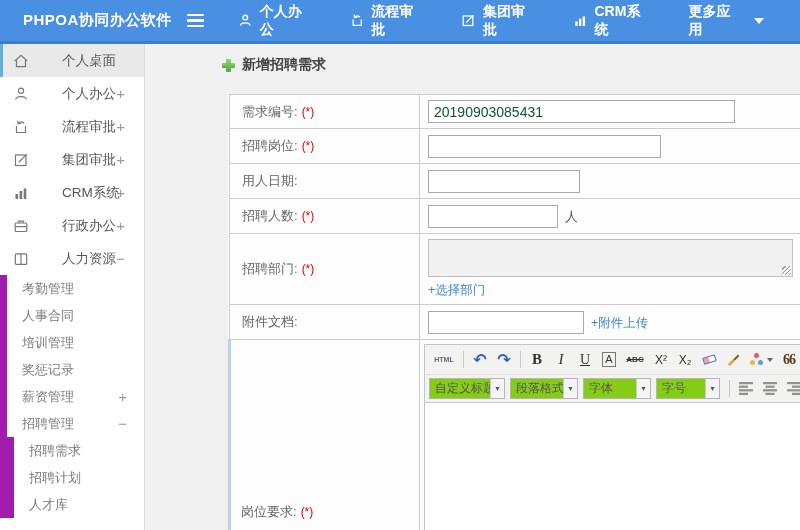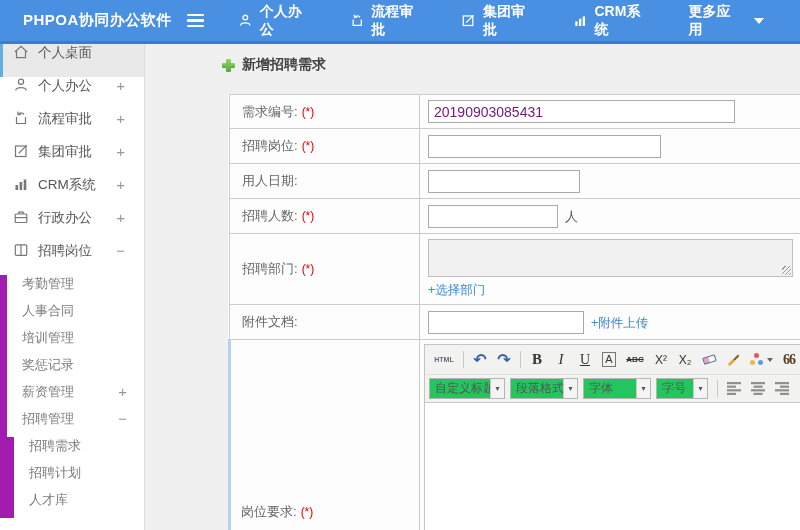--- a/index.html
+++ b/index.html
@@ -17,22 +17,22 @@
   .topnav { display:flex; align-items:center; }
   .topnav .titem { display:flex; align-items:center; margin-right:36px; cursor:pointer;
                    font-size:14px; font-weight:bold; }
   .titem svg { margin-right:7px; }
   .caret-down { width:0; height:0; border-left:5px solid transparent; border-right:5px solid transparent;
                 border-top:6px solid #fff; margin-left:2px; }
 
   
   .sidebar { position:absolute; left:0; top:44px; width:145px; height:486px;
              background:#fff; border-right:1px solid #dcdcdc; overflow:hidden; }
-  .side-item { position:relative; height:33px; display:flex; 
-               padding-left:13px; color:#555; font-size:13.5px; cursor:pointer; }
+  .side-item { position:relative; height:33px; display:flex; align-items:center;
+               padding-left:13px; color:#555; font-size:13.5px; cursor:pointer;gap:24px; }
   .side-item svg { margin-right:9px; flex:none; }
   .side-item.active { background:#e9e9e9; border-left:3px solid #5fb0da; padding-left:10px; }
   .exp { position:absolute; right:19px; color:#999; font-size:15px; font-weight:normal; }
   .sub { border-left:7px solid #a21caf; }
   .sub .side-item { height:27px; padding-left:15px; font-size:13px; color:#7d7d7d; }
   .sub .exp { right:17px; }
   .sub .sub .side-item { padding-left:15px; color:#787878; }
 
   
   .content { position:absolute; left:146px; top:44px; width:654px; height:486px;
@@ -46,21 +46,21 @@
   .page-title .ttl { font-size:14px; font-weight:bold; color:#444; }
 
   
   table.form { border-collapse:collapse; margin:19px 0 0 82px; width:880px;
                background:#fdfdfd; table-layout:fixed; }
   table.form td { border:1px solid #cccccc; vertical-align:middle; }
   td.lbl { width:190px; padding-left:12px; font-size:13px; color:#666; }
   td.fld { padding:5px 8px; font-size:13px; color:#555; }
   .req { color:#e60000; margin-left:4px; font-size:12px; }
   input.txt { height:23px; border:1px solid #a9a9a9; background:#fff; padding:0 5px;
-              font-size:14px; color:#701a75; font-family:inherit; }
+              font-size:14px; color:#14532d; font-family:inherit; }
   .w-no { width:307px; font-size:15px; }
   .w-job { width:233px; }
   .w-date { width:152px; }
   .w-count { width:130px; }
   .suffix { margin-left:7px; color:#555; font-size:13px; }
   .dept-area { position:relative; width:365px; height:38px; background:#f1f1f1;
                border:1px solid #bfbfbf; }
   .resize-handle { position:absolute; right:1px; bottom:1px; width:9px; height:9px;
       background:repeating-linear-gradient(135deg,transparent 0 2px,#9a9a9a 2px 3px); cursor:nwse-resize; }
   a.blue-link { color:#3a87cf; font-size:12.5px; text-decoration:none; cursor:pointer; }
@@ -90,26 +90,26 @@
   .mini-caret { width:0; height:0; border-left:3.5px solid transparent; border-right:3.5px solid transparent;
                 border-top:4px solid #666; margin-left:3px; }
   .eraser { width:13px; height:7px; border:1px solid #5577aa; border-radius:1px;
             background:linear-gradient(90deg,#f0a0b8 45%,#fff 45%); transform:rotate(-18deg); }
   .palette { display:flex; align-items:center; width:30px; }
   .dots { position:relative; width:14px; height:14px; }
   .dots i { position:absolute; width:5px; height:5px; border-radius:50%; }
   .dots i:nth-child(1){ left:4px; top:0; background:#e05c5c; }
   .dots i:nth-child(2){ left:0;  top:7px; background:#e8b94a; }
   .dots i:nth-child(3){ left:8px; top:7px; background:#5c9be0; }
-  .esel { height:21px; background:#22c55e; border:1px solid #b5b5b5; display:flex;
+  .esel { height:21px; background:#84cc16; border:1px solid #b5b5b5; display:flex;
           align-items:center; margin-right:5px; cursor:pointer; flex:none; }
   .esel .stxt { font-size:12px; color:#555; padding:0 5px; flex:1; white-space:nowrap; overflow:hidden; }
   .esel .scaret { width:14px; height:100%; border-left:1px solid #ccc; display:flex;
                   align-items:center; justify-content:center; font-size:8px; color:#555; background:#f4f4f4; }
-  .sel-head { width:76px; } .sel-para { width:68px;text-align:center; } .sel-font { width:68px;justify-content:space-between; } .sel-size { width:52px; }
+  .sel-head { width:76px; } .sel-para { width:68px;text-align:center; } .sel-font { width:68px;justify-content:space-between; } .sel-size { width:64px; }
   .edit-body { flex:1; background:#fff; }
 </style>
 </head>
 <body>
 
 <div class="topbar">
   <div class="logo">PHPOA协同办公软件</div>
   <div class="hamburger">
       <i></i>
       <i></i>
@@ -202,21 +202,21 @@
         <path d="M2.2 8.6 H13.8"></path>
       </svg>
     <span>行政办公</span>
     <span class="exp">+</span>
   </div>
   <div class="side-item">
     <svg width="16" height="16" viewBox="0 0 16 16" fill="none" stroke="#777" stroke-width="1.2">
         <rect x="2.3" y="2.8" width="11.4" height="10.6" rx="1"></rect>
         <path d="M8 2.8 V13.4"></path>
       </svg>
-    <span>招聘岗位</span>
+    <span>人力资源</span>
     <span class="exp">−</span>
   </div>
 
   <div class="sub">
     <div class="side-item">
       <span>考勤管理</span>
     </div>
     <div class="side-item">
       <span>人事合同</span>
     </div>

